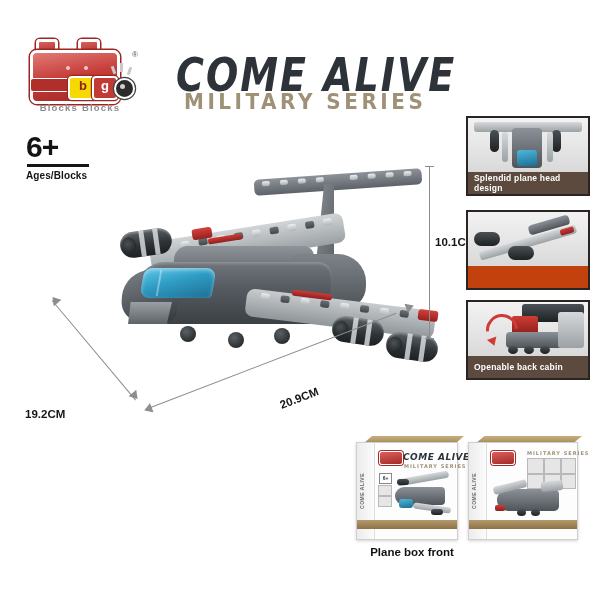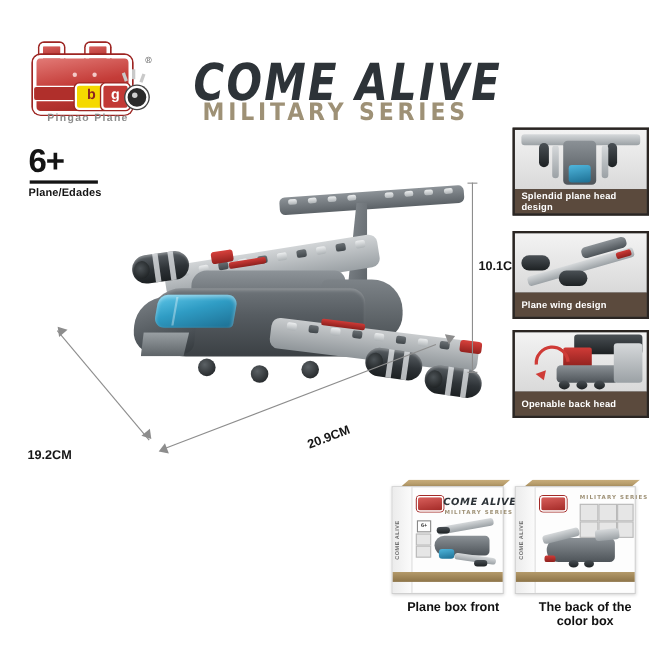--- a/index.html
+++ b/index.html
@@ -172,21 +172,21 @@
     background:linear-gradient(180deg,#cf3b37,#8e201d);}
   .rs1{left:112px;top:86px;width:34px;transform:rotate(-9deg);}
   .rs2{left:196px;top:142px;width:40px;transform:rotate(7deg);}
 
   .gear{position:absolute;width:16px;height:16px;border-radius:50%;
     background:radial-gradient(circle at 38% 34%,#5b6165,#16191b);}
   .g1{left:84px;top:176px;} .g2{left:132px;top:182px;} .g3{left:178px;top:178px;}
 
   
   .panel{position:absolute;width:120px;height:76px;
-    border:2px solid #2a2522;background:#404040;overflow:hidden;}
+    border:2px solid #2a2522;background:#c2410c;overflow:hidden;}
   .panel .photo{position:absolute;left:0;top:0;right:0;height:54px;
     background:linear-gradient(180deg,#f3f3f3,#d9d9d9);}
   .panel .cap{position:absolute;left:0;right:0;bottom:0;height:22px;
     background:#5b4a3d;color:#fff;font-size:8.5px;font-weight:bold;
     display:flex;align-items:center;padding-left:6px;letter-spacing:.2px;}
   .p1{left:466px;top:116px;}
   .p2{left:466px;top:210px;}
   .p3{left:466px;top:300px;}
 
   
@@ -242,27 +242,27 @@
     <div class="logo-snout"></div>
     <div class="lt-b">b</div>
     <div class="lt-g">g</div>
     <div class="lt-o">
         <i></i>
       </div>
     <div class="spark sp1"></div>
     <div class="spark sp2"></div>
     <div class="spark sp3"></div>
     <div class="logo-reg">®</div>
-    <div class="logo-name">Pingao  Plane</div>
+    <div class="logo-name">Blocks  Blocks</div>
   </div>
 
   <div class="age">
     <div class="age-num">6+</div>
     <div class="age-rule"></div>
-    <div class="age-sub">Plane/Edades</div>
+    <div class="age-sub">Ages/Blocks</div>
   </div>
 
   <div class="title-main">COME ALIVE</div>
   <div class="title-sub">MILITARY SERIES</div>
 
   <div class="plane">
     <div class="pc tail-h">
       <div class="stud" style="left:8px;top:2px;"></div>
       <div class="stud" style="left:26px;top:2px;"></div>
       <div class="stud" style="left:44px;top:2px;"></div>
@@ -381,36 +381,35 @@
   </div>
 
   <div class="panel p2">
     <div class="photo">
       <div class="mini m-light" style="left:10px;top:26px;width:100px;height:9px;transform:rotate(-16deg);"></div>
       <div class="mini m-dark" style="left:6px;top:20px;width:26px;height:14px;border-radius:7px;"></div>
       <div class="mini m-dark" style="left:40px;top:34px;width:26px;height:14px;border-radius:7px;"></div>
       <div class="mini m-red" style="left:92px;top:16px;width:14px;height:6px;transform:rotate(-16deg);"></div>
       <div class="mini m-body" style="left:60px;top:8px;width:42px;height:10px;transform:rotate(-16deg);"></div>
     </div>
-    <div class="cap">Plane wing design</div>
   </div>
 
   <div class="panel p3">
     <div class="photo">
       <div class="mini m-dark" style="left:54px;top:2px;width:62px;height:18px;"></div>
       <div class="mini m-red" style="left:44px;top:14px;width:26px;height:18px;"></div>
       <div class="mini m-body" style="left:38px;top:30px;width:56px;height:16px;"></div>
       <div class="mini m-light" style="left:90px;top:10px;width:26px;height:36px;"></div>
       <div class="arrow-red" style="left:18px;top:12px;"></div>
       <div class="arrow-red-tip" style="left:20px;top:36px;transform:rotate(160deg);"></div>
       <div class="mini m-dark" style="left:40px;top:44px;width:10px;height:8px;border-radius:50%;"></div>
       <div class="mini m-dark" style="left:56px;top:44px;width:10px;height:8px;border-radius:50%;"></div>
       <div class="mini m-dark" style="left:72px;top:44px;width:10px;height:8px;border-radius:50%;"></div>
     </div>
-    <div class="cap">Openable back head</div>
+    <div class="cap">Openable back cabin</div>
   </div>
 
   <div class="boxfig" style="left:356px;top:436px;width:108px;height:102px;">
     <div class="box-top" style="left:8px;top:0;width:100px;height:7px;
          clip-path:polygon(8% 0,100% 0,92% 100%,0 100%);"></div>
     <div class="box" style="left:0;top:6px;width:100px;height:96px;">
       <div class="box-spine">
         <div class="box-spine-txt">COME ALIVE</div>
       </div>
       <div class="box-brandbar">
@@ -453,18 +452,14 @@
 
       <div class="mini m-body" style="position:absolute;left:28px;top:46px;width:62px;height:22px;border-radius:14px 6px 6px 14px;"></div>
       <div class="mini m-light" style="position:absolute;left:24px;top:40px;width:34px;height:8px;transform:rotate(-14deg);"></div>
       <div class="mini m-red" style="position:absolute;left:26px;top:62px;width:10px;height:6px;"></div>
       <div class="mini m-dark" style="position:absolute;left:48px;top:66px;width:9px;height:7px;border-radius:50%;"></div>
       <div class="mini m-dark" style="position:absolute;left:62px;top:66px;width:9px;height:7px;border-radius:50%;"></div>
       <div class="mini m-light" style="position:absolute;left:72px;top:38px;width:22px;height:10px;transform:rotate(-6deg);"></div>
       <div class="box-tan"></div>
     </div>
   </div>
-  <div class="box-label" style="left:470px;top:546px;width:124px;">
-    <div>The back of the</div>
-    <div>color box</div>
-  </div>
 
 </div>
 
 </body></html>

